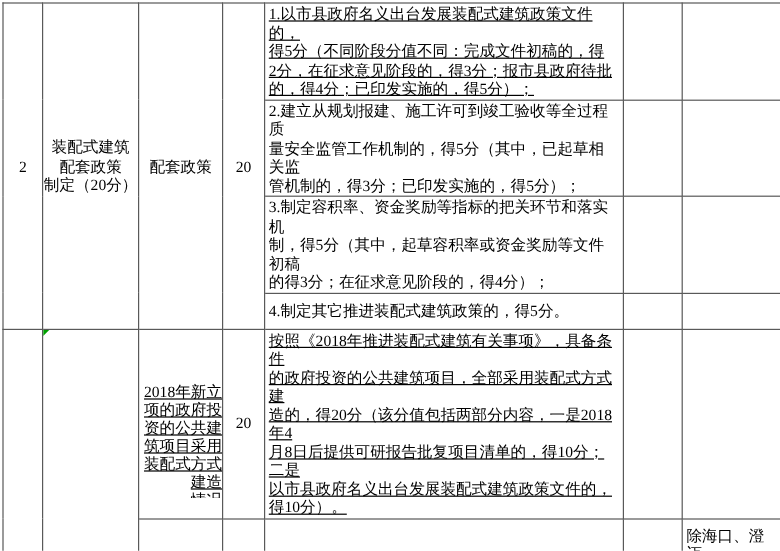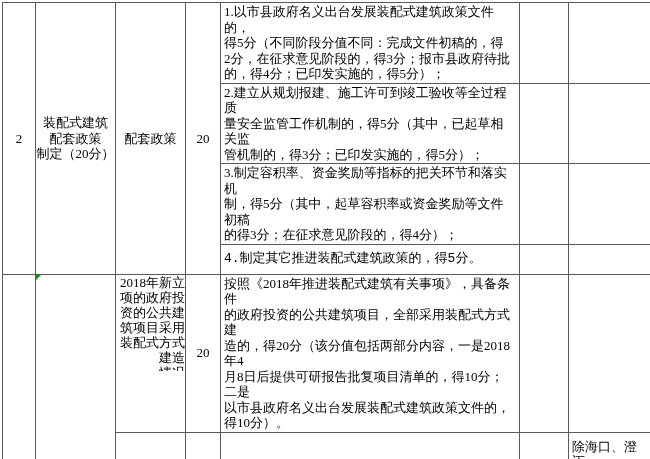--- a/index.html
+++ b/index.html
@@ -12,26 +12,26 @@
     position:absolute;left:2px;top:2px;
     width:648px;border-collapse:collapse;table-layout:fixed;
   }
   td{
     border:1px solid #595959;
     padding:0;overflow:hidden;
     color:#000000;font-size:13px;line-height:15.5px;
     vertical-align:middle;word-break:break-all;
   }
   td.cut{border-right:0;}           
-  .c{text-align:center;}
+  .c{text-align:center;margin-top:44px;}
   .pre{white-space:pre-line;}
   .crit{text-align:left;padding:1px 4px 1px 3px;}
-  .vtop{vertical-align:top;}
+  .vtop{vertical-align:top;text-decoration:underline;}
   tr.h1{height:61px;} tr.h2{height:67px;} tr.h3{height:60px;margin-left:31px;}
-  tr.h4{height:30px;font-family:Liberation Mono, monospace;} tr.h5{height:97px;} tr.h6{height:138px;}
+  tr.h4{height:30px;} tr.h5{height:97px;} tr.h6{height:138px;}
   .rel{position:relative;}
   .clipbox{height:96px;overflow:hidden;line-height:15px;text-align:right;}
   .note{vertical-align:top;padding:6px 2px 0 3px;text-align:left;line-height:15px;}
   .flag{
     position:absolute;top:0;left:0;width:0;height:0;
     border-top:5px solid #00a000;border-right:5px solid transparent;
   }
 </style>
 </head>
 <body>

